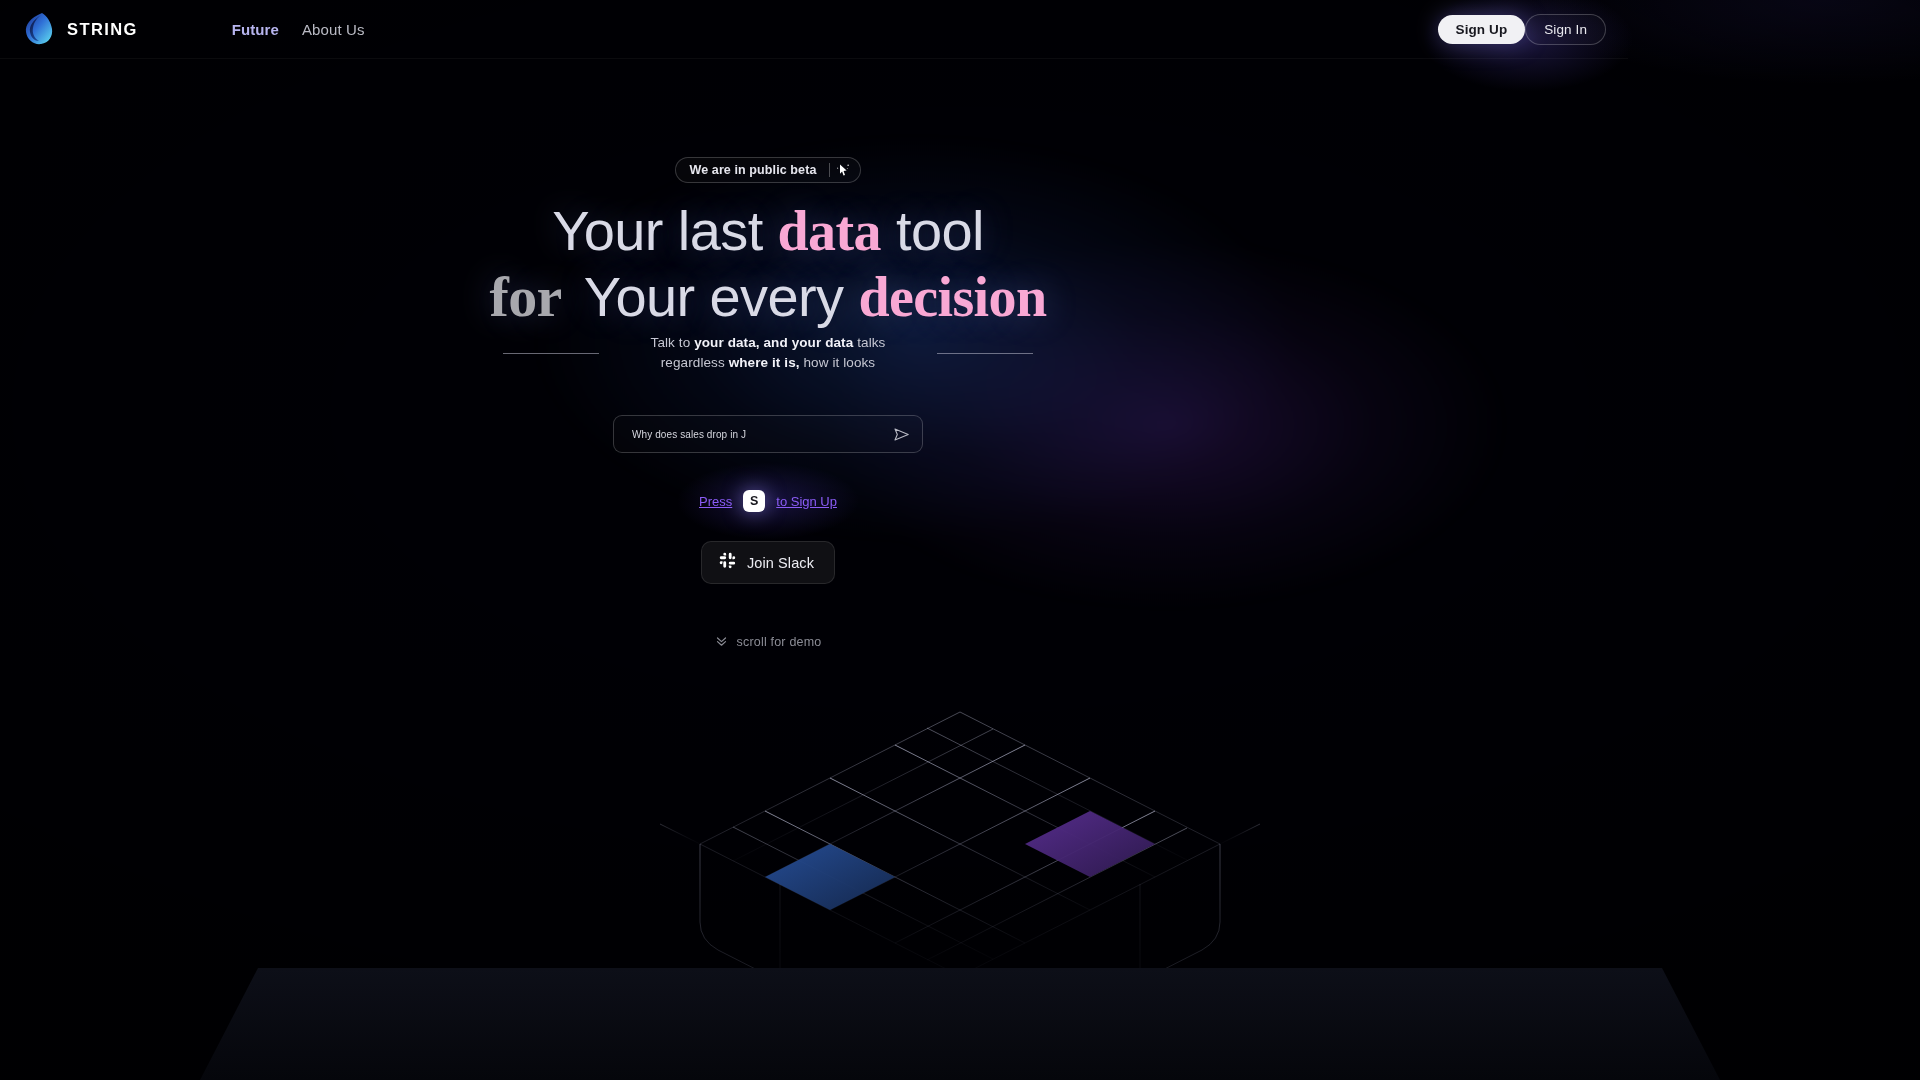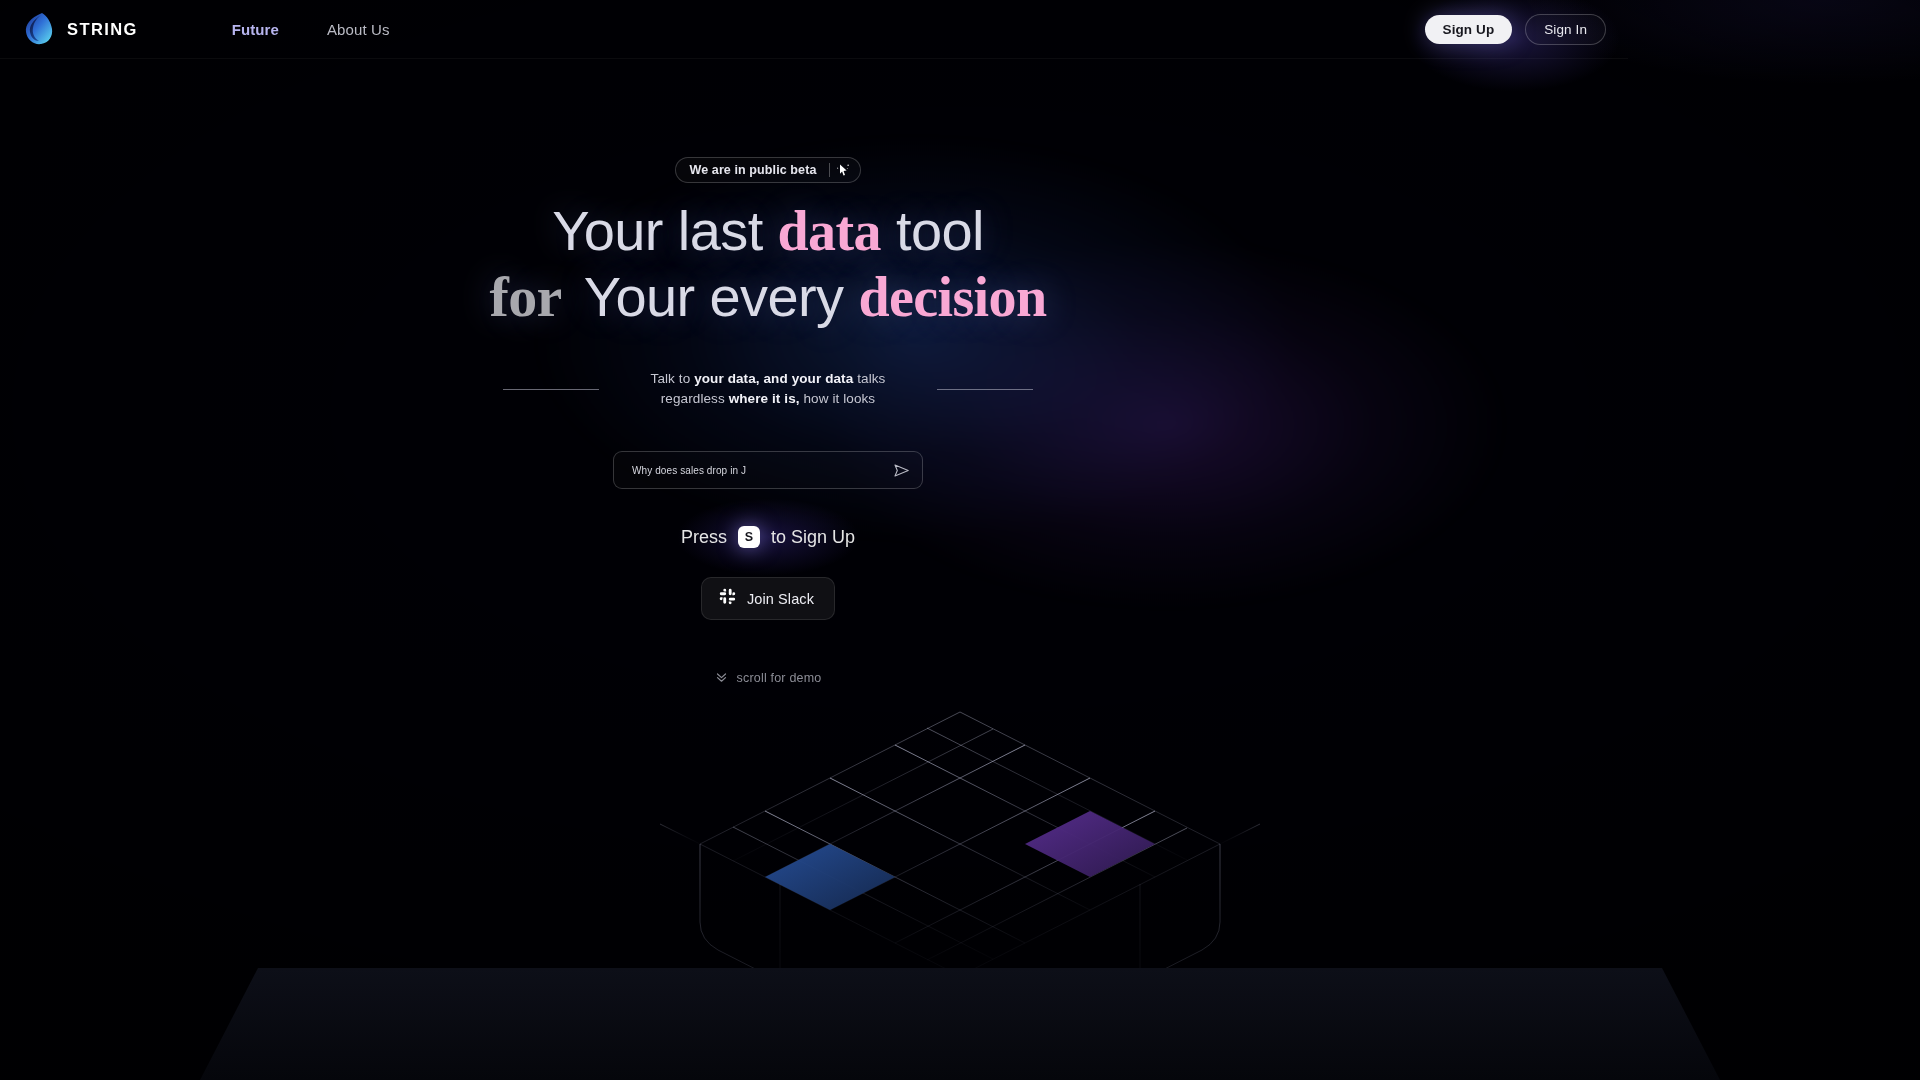--- a/index.html
+++ b/index.html
@@ -34,26 +34,26 @@
     position:absolute; left:0; top:0; width:1628px; height:59px;
     display:flex; align-items:center; z-index:20;
     border-bottom:1px solid rgba(255,255,255,0.045);
   }
   .brand{ display:flex; align-items:center; gap:11px; margin-left:22px; }
   .logo-mark{ position:relative; width:34px; height:36px; }
   .logo-mark svg{ display:block; }
   .brand-name{
     font-size:16.5px; font-weight:700; letter-spacing:1.4px; color:#ffffff;
   }
-  .nav-links{ display:flex; align-items:center; gap:48px; margin-left:94px; }
+  .nav-links{ display:flex; align-items:center; gap:23px; margin-left:94px; }
   .nav-link{
     font-size:15px; color:#b9bac4; letter-spacing:0.1px; cursor:pointer;
   }
   .nav-link.active{ color:#b7b5ef; font-weight:700; }
-  .nav-actions{ margin-left:auto; display:flex; align-items:center; gap:13px; margin-right:22px; position:relative; }
+  .nav-actions{ margin-left:auto; display:flex; align-items:center; margin-right:22px; position:relative; }
   .nav-actions::before{
     content:""; position:absolute; left:-60px; top:-50px; width:300px; height:150px;
     background:radial-gradient(ellipse 50% 50% at 50% 50%, rgba(86,70,190,0.30) 0%, rgba(0,0,0,0) 70%);
     pointer-events:none;
   }
   .btn-signup{
     position:relative; z-index:2;
     background:#f1f1f4; color:#18181f; border:none;
     font-size:13.5px; font-weight:700; letter-spacing:0.1px;
     padding:7px 18px; border-radius:999px; cursor:pointer;
@@ -107,21 +107,20 @@
   .hl-line1{ line-height:60px; }
   .hl-line2{ line-height:72px; }
   .hl-strong{ font-weight:700; color:#f9a8d4;font-family:Liberation Serif, serif; }
   .hl-for{
     font-family:"Liberation Serif", serif;
     font-weight:700; color:#a8a8ad; font-size:58px;
     padding-right:22px;
   }
 
   .sub-row{
-    margin-top:36px;
     display:flex; align-items:center; justify-content:center; gap:12px; width:100%;
   }
   .sub-rule{ width:96px; height:1px; background:rgba(190,190,205,0.55); }
   .sub-rule.left{ margin-right:40px; }
   .sub-rule.right{ margin-left:40px; }
   .sub-text{
     text-align:center; font-size:13.5px; color:#c6c7d2; line-height:20px; letter-spacing:0.1px;
   }
   .sub-text b{ color:#f2f2f8; font-weight:700; }
 
@@ -143,21 +142,21 @@
   .press-row{
     margin-top:37px;
     display:flex; align-items:center; gap:11px; position:relative;
   }
   .press-row::before{
     content:""; position:absolute; left:50%; top:50%; transform:translate(-50%,-50%);
     width:260px; height:110px;
     background:radial-gradient(ellipse 50% 50% at 50% 50%, rgba(80,60,200,0.28) 0%, rgba(0,0,0,0) 70%);
     pointer-events:none;
   }
-  .press-label{ font-size:18px; color:#e5e5e5; position:relative; z-index:2; }
+  .press-label{ font-size:13px; color:#8b5cf6; position:relative; z-index:2;text-decoration:underline; }
   .press-key{
     position:relative; z-index:2;
     width:22px; height:22px; border-radius:6px; background:#ffffff;
     display:flex; align-items:center; justify-content:center;
     font-size:12.5px; font-weight:700; color:#15151c;
     box-shadow:0 0 20px rgba(160,150,255,0.55);
     cursor:pointer;
   }
 
   .slack-btn{

